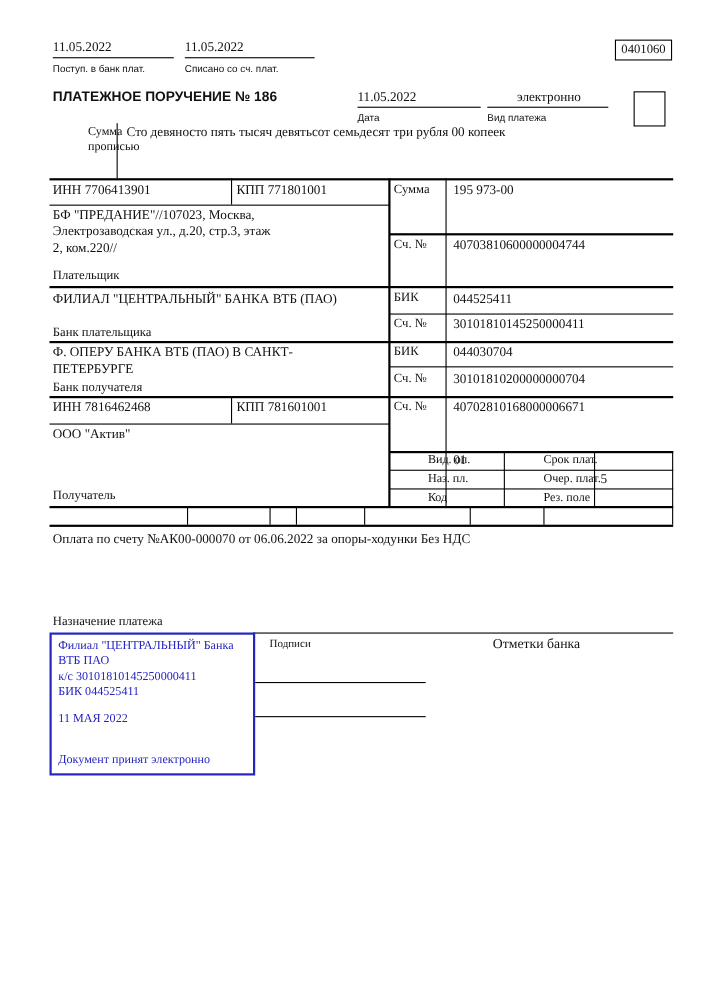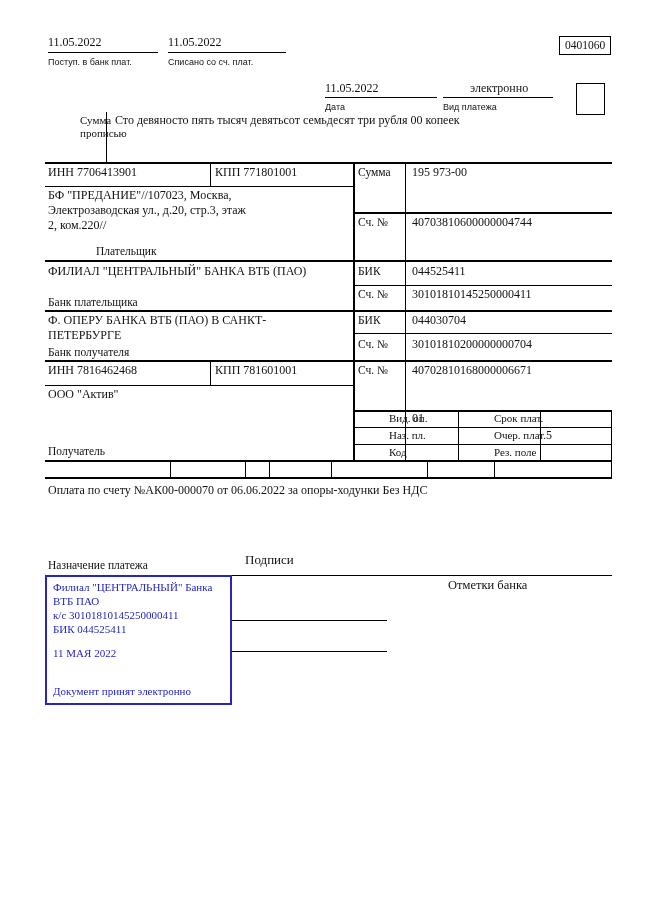--- a/index.html
+++ b/index.html
@@ -30,20 +30,21 @@
   <div class="t" style="left:48px;top:36px;">11.05.2022</div>
   <div class="hl" style="left:48px;top:52px;width:110px;"></div>
   <div class="t cap sans" style="left:48px;top:56px;">Поступ. в банк плат.</div>
 
   <div class="t" style="left:168px;top:36px;">11.05.2022</div>
   <div class="hl" style="left:168px;top:52px;width:118px;"></div>
   <div class="t cap sans" style="left:168px;top:56px;">Списано со сч. плат.</div>
 
   <div class="box ctr" style="left:559px;top:36px;width:50px;height:17px;font-size:11.5px;line-height:17px;">0401060</div>
 
+  <div class="t sans b" style="left:48px;top:82px;font-size:12.5px;">ПЛАТЕЖНОЕ ПОРУЧЕНИЕ № 186</div>
   <div class="t" style="left:325px;top:82px;">11.05.2022</div>
   <div class="hl" style="left:325px;top:97px;width:112px;"></div>
   <div class="t cap sans" style="left:325px;top:101px;">Дата</div>
   <div class="t" style="left:470px;top:82px;">электронно</div>
   <div class="hl" style="left:443px;top:97px;width:110px;"></div>
   <div class="t cap sans" style="left:443px;top:101px;">Вид платежа</div>
   <div class="box" style="left:576px;top:83px;width:27px;height:30px;"></div>
 
   <div class="t small wrap" style="left:48px;top:114px;width:56px;">Сумма прописью</div>
   <div class="vl" style="left:106px;top:112px;height:50px;"></div>
@@ -82,21 +83,21 @@
 
   <div class="t" style="left:48px;top:166px;">ИНН 7706413901</div>
   <div class="t" style="left:215px;top:166px;">КПП 771801001</div>
   <div class="t med" style="left:358px;top:166px;">Сумма</div>
   <div class="t" style="left:412px;top:166px;">195 973-00</div>
   <div class="t" style="left:48px;top:189px;">БФ "ПРЕДАНИЕ"//107023, Москва,</div>
   <div class="t" style="left:48px;top:204px;">Электрозаводская ул., д.20, стр.3, этаж</div>
   <div class="t" style="left:48px;top:219px;">2, ком.220//</div>
   <div class="t med" style="left:358px;top:216px;">Сч. №</div>
   <div class="t" style="left:412px;top:216px;">40703810600000004744</div>
-  <div class="t med" style="left:48px;top:245px;margin-left:48px;">Плательщик</div>
+  <div class="t med" style="left:48px;top:245px;">Плательщик</div>
 
   <div class="t" style="left:48px;top:265px;">ФИЛИАЛ "ЦЕНТРАЛЬНЫЙ" БАНКА ВТБ (ПАО)</div>
   <div class="t med" style="left:358px;top:265px;">БИК</div>
   <div class="t" style="left:412px;top:265px;">044525411</div>
   <div class="t med" style="left:358px;top:288px;">Сч. №</div>
   <div class="t" style="left:412px;top:288px;">30101810145250000411</div>
   <div class="t med" style="left:48px;top:296px;">Банк плательщика</div>
 
   <div class="t" style="left:48px;top:314px;">Ф. ОПЕРУ БАНКА ВТБ (ПАО) В САНКТ-</div>
   <div class="t" style="left:48px;top:329px;">ПЕТЕРБУРГЕ</div>
@@ -119,21 +120,21 @@
   <div class="t small" style="left:357px;top:429px;">Наз. пл.</div>
   <div class="t small" style="left:462px;top:429px;">Очер. плат.</div>
   <div class="t" style="left:546px;top:429px;">5</div>
   <div class="t small" style="left:357px;top:446px;">Код</div>
   <div class="t small" style="left:462px;top:446px;">Рез. поле</div>
 
   <div class="t" style="left:48px;top:484px;">Оплата по счету №АК00-000070 от 06.06.2022 за опоры-ходунки Без НДС</div>
   <div class="t med" style="left:48px;top:559px;">Назначение платежа</div>
 
   <div class="hl" style="left:230px;top:575px;width:382px;"></div>
-  <div class="t" style="left:245px;top:553px;font-size:13px;font-family:Liberation Serif, serif;">Подписи</div>
+  <div class="t" style="left:245px;top:579px;font-size:10px;font-family:Liberation Serif, serif;">Подписи</div>
   <div class="t" style="left:448px;top:579px;font-size:12.5px;">Отметки банка</div>
 
   <div class="hl" style="left:232px;top:620px;width:155px;"></div>
   <div class="hl" style="left:232px;top:651px;width:155px;"></div>
 
   <div class="stamp" style="left:45px;top:575px;width:183px;height:126px;">
     <div class="t" style="left:6px;top:4px;">Филиал "ЦЕНТРАЛЬНЫЙ" Банка</div>
     <div class="t" style="left:6px;top:18px;">ВТБ ПАО</div>
     <div class="t" style="left:6px;top:32px;">к/с 30101810145250000411</div>
     <div class="t" style="left:6px;top:46px;">БИК 044525411</div>

